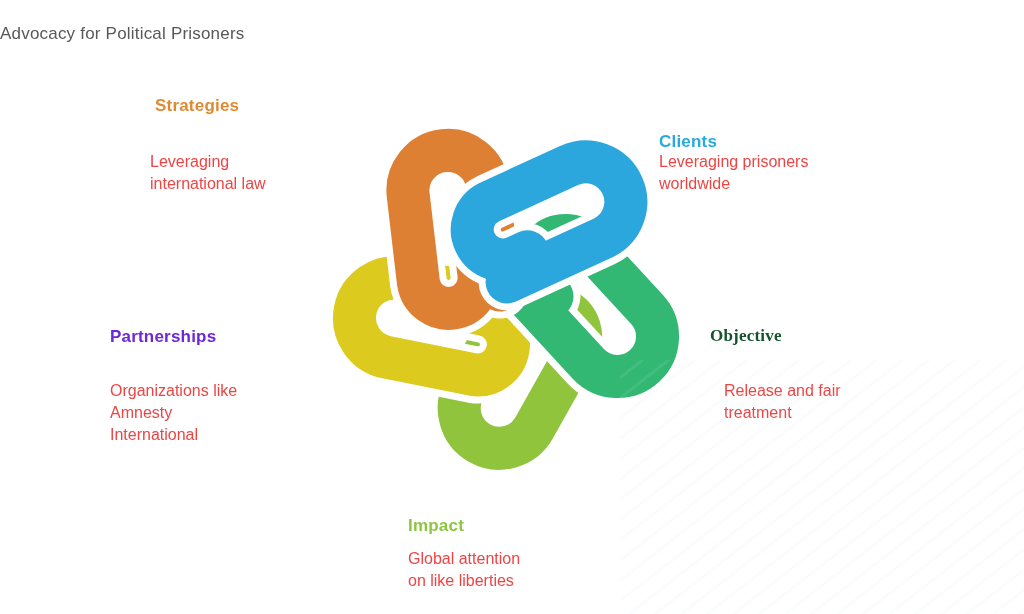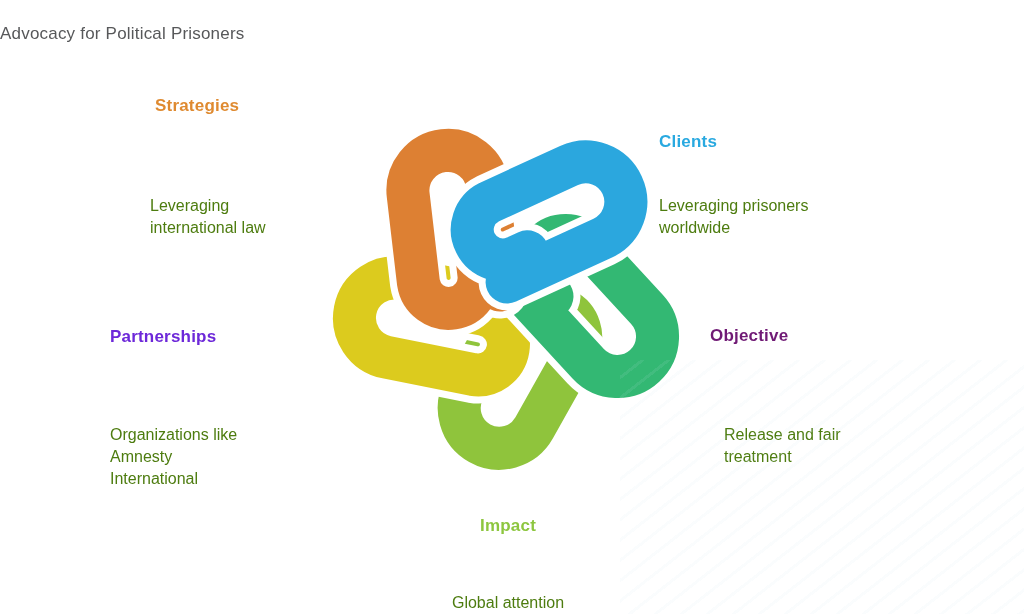--- a/index.html
+++ b/index.html
@@ -9,26 +9,25 @@
     overflow:hidden;color:#4a4b4d;
   }
   .title{
     position:absolute;left:0;top:24px;width:1024px;text-align:left;
     font-size:17px;color:#57585a;letter-spacing:.2px;
   }
   .heading{
     position:absolute;font-size:17px;font-weight:bold;letter-spacing:.2px;
   }
   .body-text{
-    position:absolute;font-size:16px;line-height:22px;color:#4d7c0f;
+    position:absolute;font-size:16px;line-height:22px;color:#ef4444;
     white-space:pre-line;
-    margin-top:44px;
   }
   .align-right{text-align:left;}
-  .align-center{text-align:center;}
+  .align-center{}
   
   #strategies-heading{left:155px;width:200px;top:96px;}
   #strategies-body{left:150px;width:205px;top:151px;}
   #clients-heading{left:659px;top:112px;margin-top:20px;}
   #clients-body{left:659px;width:180px;top:151px;}
   #objective-heading{left:710px;top:326px;}
   #objective-body{left:724px;width:170px;top:380px;}
   #partnerships-heading{left:110px;width:196px;top:327px;}
   #partnerships-body{left:110px;width:196px;top:380px;}
   #impact-heading{left:408px;width:200px;top:516px;}
@@ -81,21 +80,21 @@
 </svg>
 
 <div id="strategies-heading" class="heading align-right" style="color: rgb(223, 138, 48);">Strategies</div>
 <div id="strategies-body" class="body-text align-right">Leveraging
 international law</div>
 
 <div id="clients-heading" class="heading" style="color: rgb(41, 169, 224);">Clients</div>
 <div id="clients-body" class="body-text">Leveraging prisoners
 worldwide</div>
 
-<div id="objective-heading" class="heading" style="color: #701a75;">Objective</div>
+<div id="objective-heading" class="heading" style="color: #14532d; font-family: Liberation Serif, serif;">Objective</div>
 <div id="objective-body" class="body-text">Release and fair
 treatment</div>
 
 <div id="partnerships-heading" class="heading align-right" style="color: #6d28d9;">Partnerships</div>
 <div id="partnerships-body" class="body-text align-right">Organizations like
 Amnesty
 International</div>
 
 <div id="impact-heading" class="heading align-center" style="color: rgb(141, 198, 63);">Impact</div>
 <div id="impact-body" class="body-text align-center">Global attention

